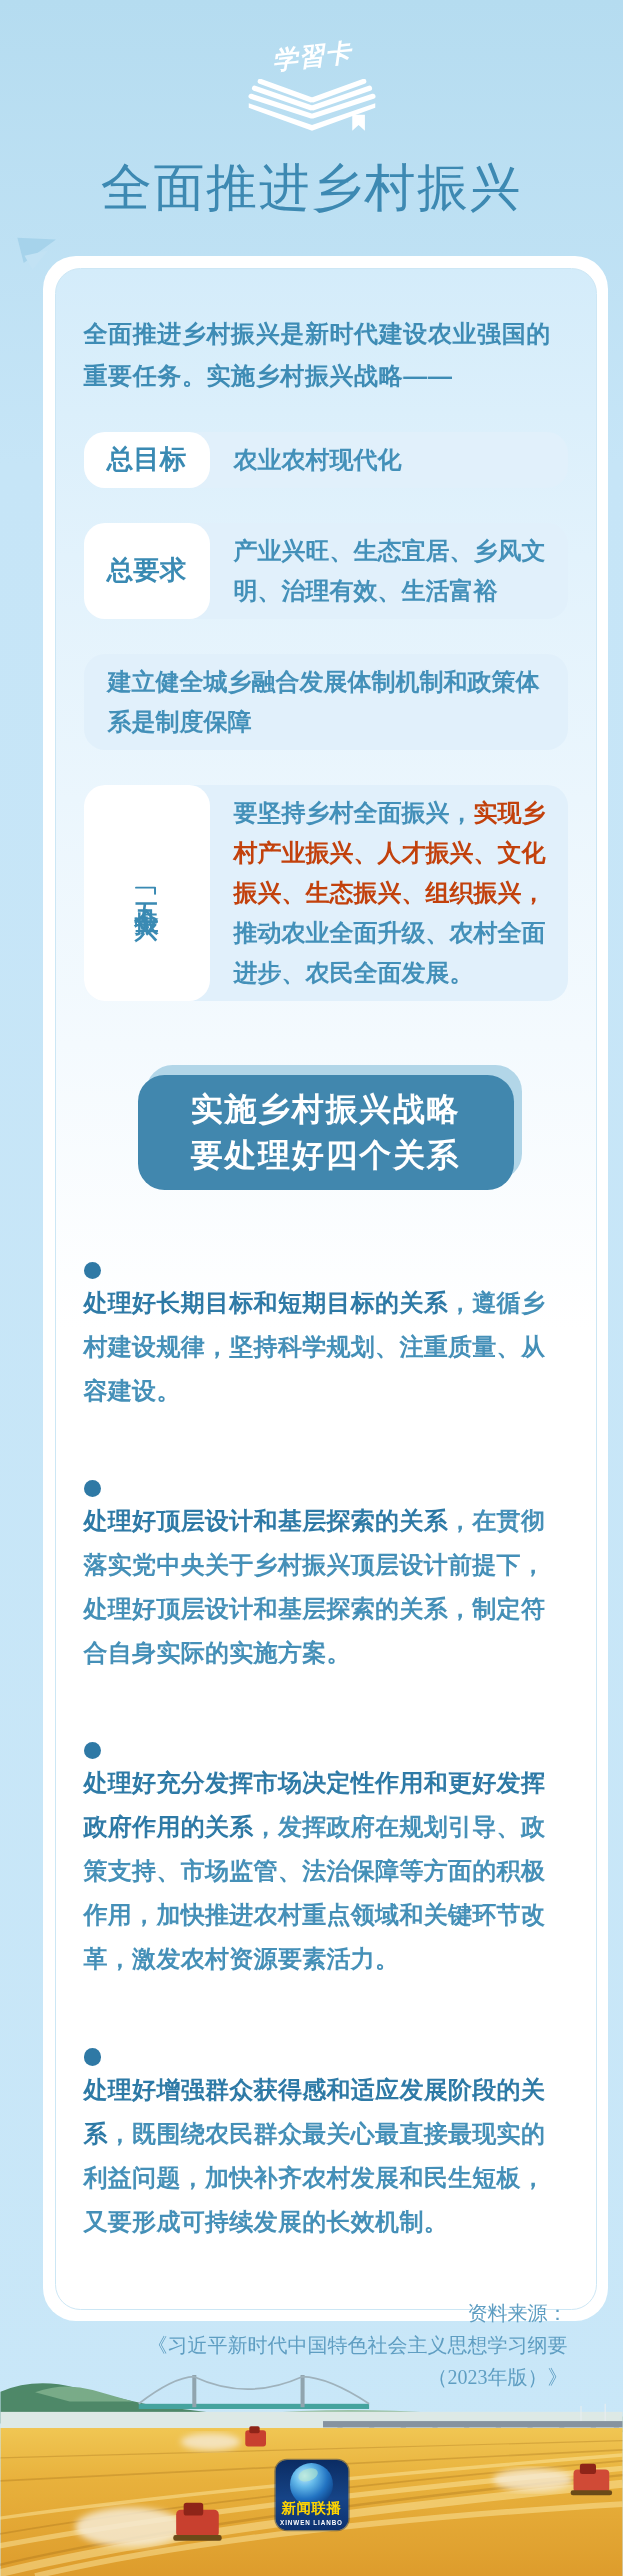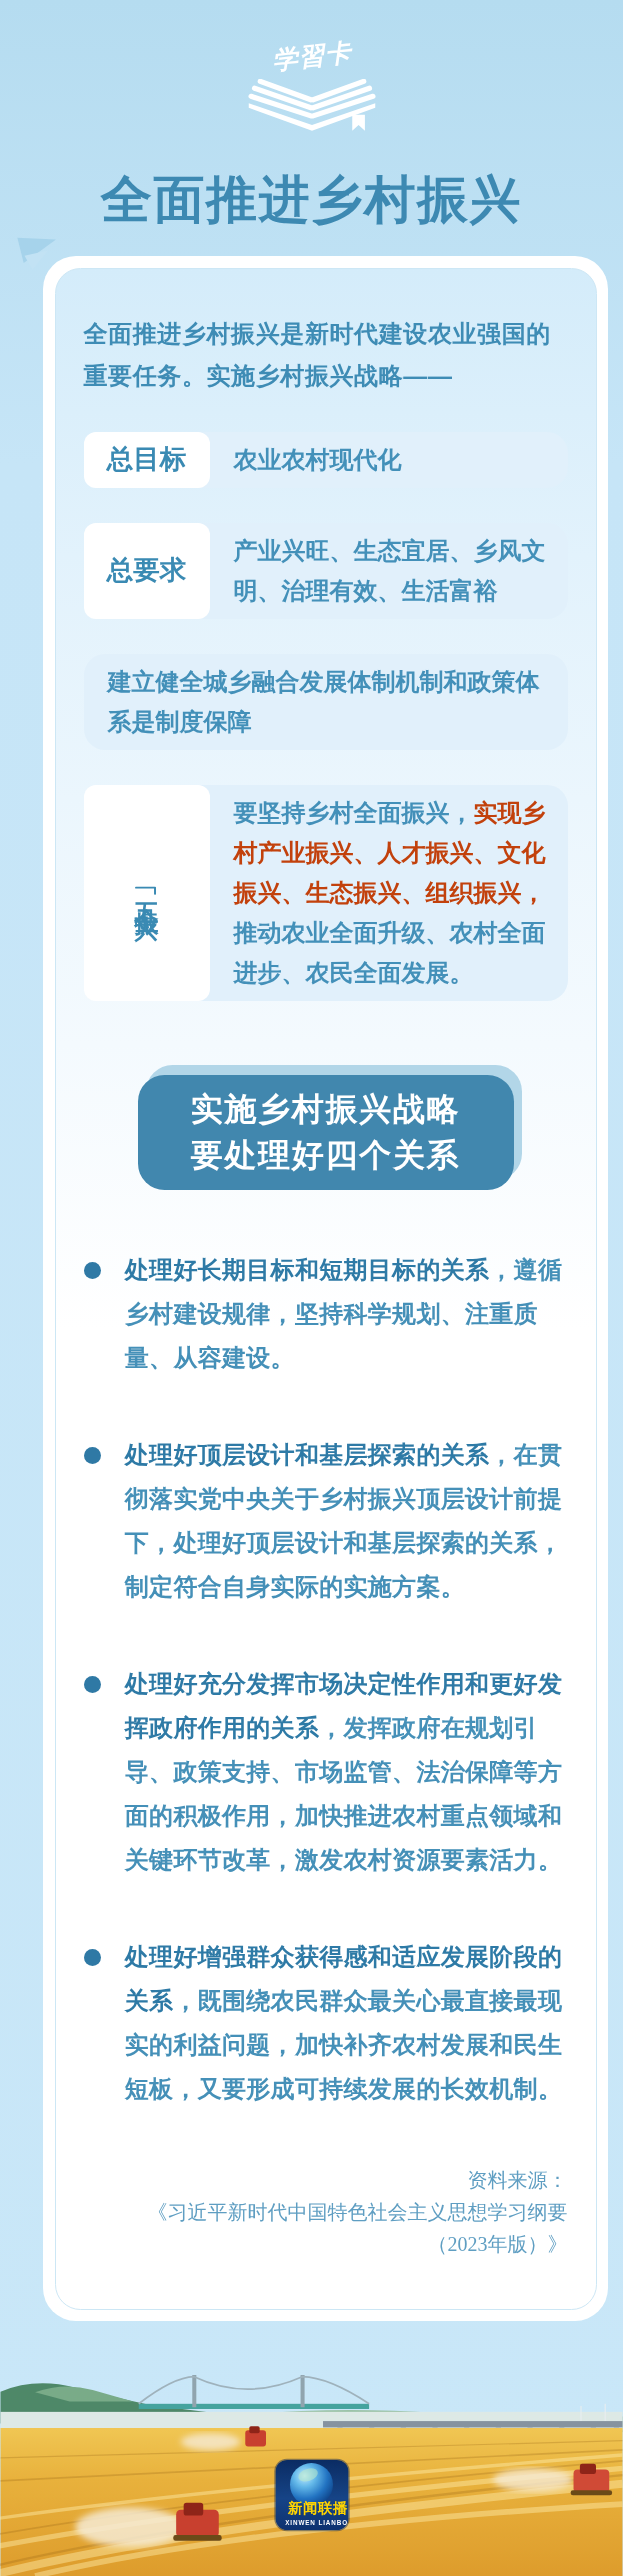--- a/index.html
+++ b/index.html
@@ -7,70 +7,70 @@
     width:623px;height:2576px;position:relative;overflow:hidden;
     background:linear-gradient(180deg,#b5dcf0 0%,#c6e5f7 18%,#c9e7f8 100%);
     font-family:"Liberation Sans","DejaVu Sans",sans-serif;
   }
   
   .brand{position:absolute;top:40px;left:50%;transform:translateX(-50%);width:150px;height:92px;text-align:center;}
   .brand-text{position:absolute;top:0;left:50%;transform:translateX(-50%) rotate(-6deg);
     color:#ffffff;font-weight:900;font-style:italic;font-size:25.4px;letter-spacing:1.2px;white-space:nowrap;}
   .brand-book{position:absolute;bottom:0;left:50%;transform:translateX(-50%);}
   
-  .page-title{position:absolute;top:166px;left:0;width:100%;text-align:center;
-    font-size:51px;font-weight:700;color:#3d89b2;letter-spacing:1.7px;}
+  .page-title{position:absolute;top:154px;left:0;width:100%;text-align:center;
+    font-size:51px;font-weight:400;color:#3d89b2;letter-spacing:1.7px;}
   
   .deco-tri{position:absolute;left:19.6px;top:233px;width:0;height:0;
     border-left:37px solid #a6d3eb;border-top:11.5px solid transparent;border-bottom:15px solid transparent;
     transform:rotate(-14deg);}
   .deco-tri2{position:absolute;left:26.5px;top:249px;width:0;height:0;
     border-left:23px solid #c2e2f4;border-top:7px solid transparent;border-bottom:9.2px solid transparent;
     transform:rotate(-30deg);}
   
   .card{position:absolute;left:43px;top:256px;width:537px;height:2065px;background:#ffffff;border-radius:33px;padding-left:28px;}
   .panel{position:absolute;left:11.5px;top:11.5px;right:11.5px;bottom:11.5px;
     border:1.7px solid #cde7f5;border-radius:25.4px;
     background:linear-gradient(180deg,#d4ecfa 0%,#e2f2fc 14%,#f4fafe 38%,#ffffff 52%,#ffffff 100%);
     padding:0 28px;box-sizing:border-box;}
   .intro{margin-top:44px;font-size:24px;line-height:42px;font-weight:700;color:#3e8cb5;letter-spacing:0.6px;}
   
   .row{display:flex;align-items:stretch;background:#e1f0fb;border-radius:21px;margin-top:35px;min-height:48px;}
   .row:first-of-type{margin-top:29px;}
-  .chip{flex:none;width:126px;background:#ffffff;border-radius:12px;
+  .chip{flex:none;width:126px;background:#ffffff;border-radius:21px;
     display:flex;align-items:center;justify-content:center;
     color:#3a8ab3;font-weight:800;font-size:26.5px;text-align:right;white-space:pre-line;line-height:33px;}
   .chip.vertical{writing-mode:vertical-rl;letter-spacing:4.6px;font-size:24px;line-height:1;padding:10.4px 0;}
   .row-value{flex:1;display:flex;align-items:center;padding:8px 11.5px 8px 24px;
     font-size:24px;line-height:40px;color:#4390b9;font-weight:700;}
   .row-value .em{color:#c2410c;font-weight:700;}
   .row.tall{min-height:87px;}
   .row.x-tall{min-height:196px;}
   
   .badge-wrap{position:relative;width:376px;height:115px;margin:74px auto 0;}
   .badge-shadow{position:absolute;left:8px;top:-9.2px;width:100%;height:100%;background:#b2d6e8;border-radius:26.5px;}
   .badge{position:absolute;left:0;top:0;width:100%;height:100%;background:#4187ae;border-radius:26.5px;
     display:flex;flex-direction:column;align-items:center;justify-content:center;gap:9px;}
   .badge div{color:#ffffff;font-size:32px;font-weight:900;letter-spacing:1.7px;line-height:37px;}
   
   .bullets{margin-top:58px;}
-  .bullet{display:flex;gap:24px;margin-bottom:53px;}
+  .bullet{display:flex;gap:2px;margin-bottom:53px;flex-direction:column;}
   .dot{flex:none;width:17.3px;height:17.3px;border-radius:50%;background:#2f79a5;margin-top:14px;}
   .bullet-text{font-size:24px;line-height:44px;color:#4590b8;font-weight:600;letter-spacing:0.3px;}
   .bullet-text .lead{font-weight:900;color:#2e7aa6;}
   
   .source{margin-top:28px;text-align:right;font-family:"Liberation Serif","DejaVu Serif",serif;
     color:#5f9ec2;font-size:20px;line-height:32px;}
   
   .photo{position:absolute;left:0;top:2337px;width:623px;height:239px;}
   .photo svg{display:block;}
   .tv-logo{position:absolute;left:50%;top:123px;transform:translateX(-50%);
     width:73px;height:70px;border-radius:11.5px;
     background:linear-gradient(180deg,#0b2c63 0%,#164487 55%,#0d3270 100%);
-    display:flex;flex-direction:column;align-items:flex-end;justify-content:flex-end;
+    display:flex;flex-direction:column;align-items:center;justify-content:flex-end;
     padding-bottom:4px;box-sizing:border-box;gap:1.2px;box-shadow:0 0 0 1.2px rgba(10,35,80,.45);}
   .globe{position:absolute;top:2.9px;left:50%;transform:translateX(-50%);width:43px;height:43px;border-radius:50%;
     background:radial-gradient(circle at 34% 30%,#c2ebff 0%,#63b8e9 26%,#2273c2 55%,#0a3a7e 85%);}
   .globe::after{content:"";position:absolute;left:8px;top:5.8px;width:19.6px;height:11.5px;border-radius:50%;
     background:rgba(190,235,200,.55);transform:rotate(-18deg);}
   .tv-cn{color:#ffd400;font-size:14.4px;font-weight:900;letter-spacing:0.6px;position:relative;z-index:2;}
   .tv-en{color:#ffffff;font-size:6.3px;font-weight:700;letter-spacing:0.9px;position:relative;z-index:2;}
 </style>
 </head>
 <body>

